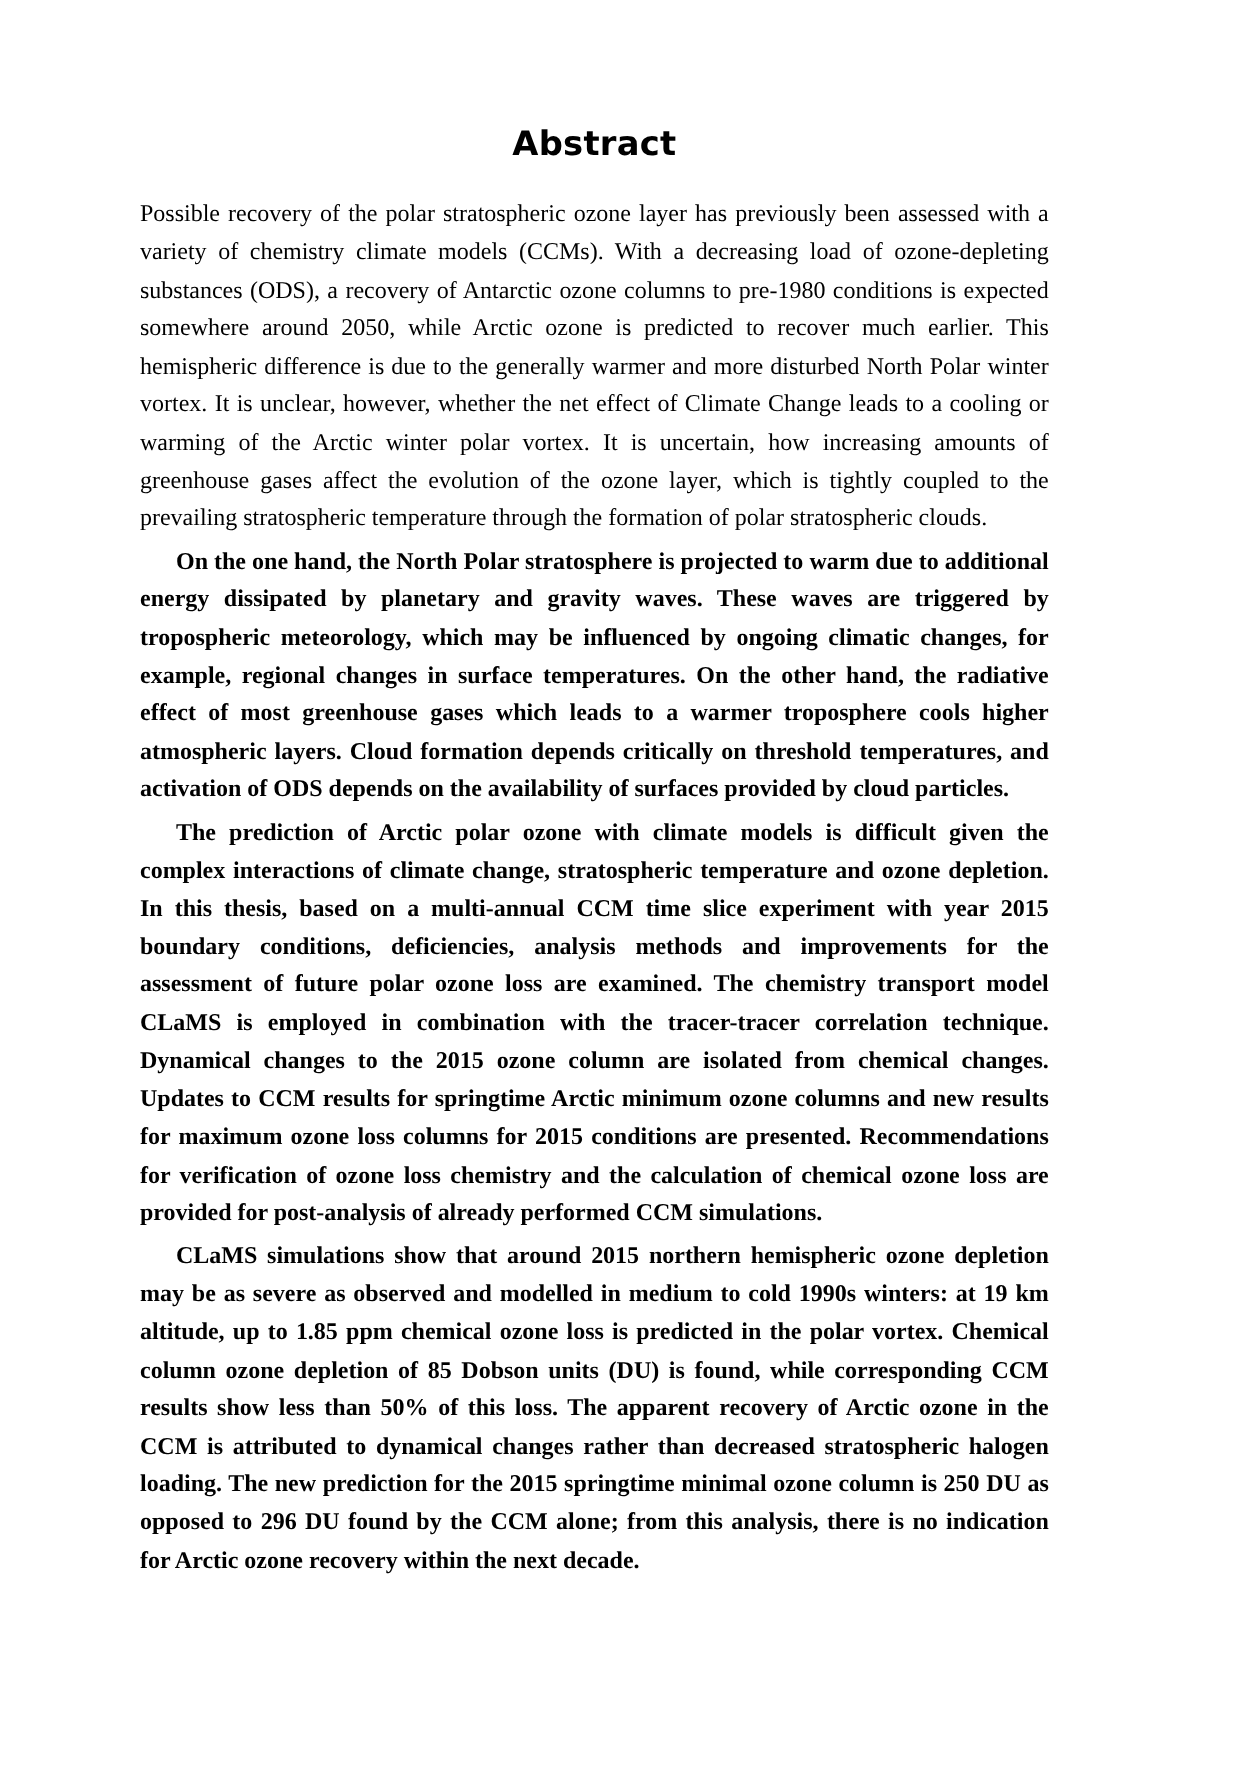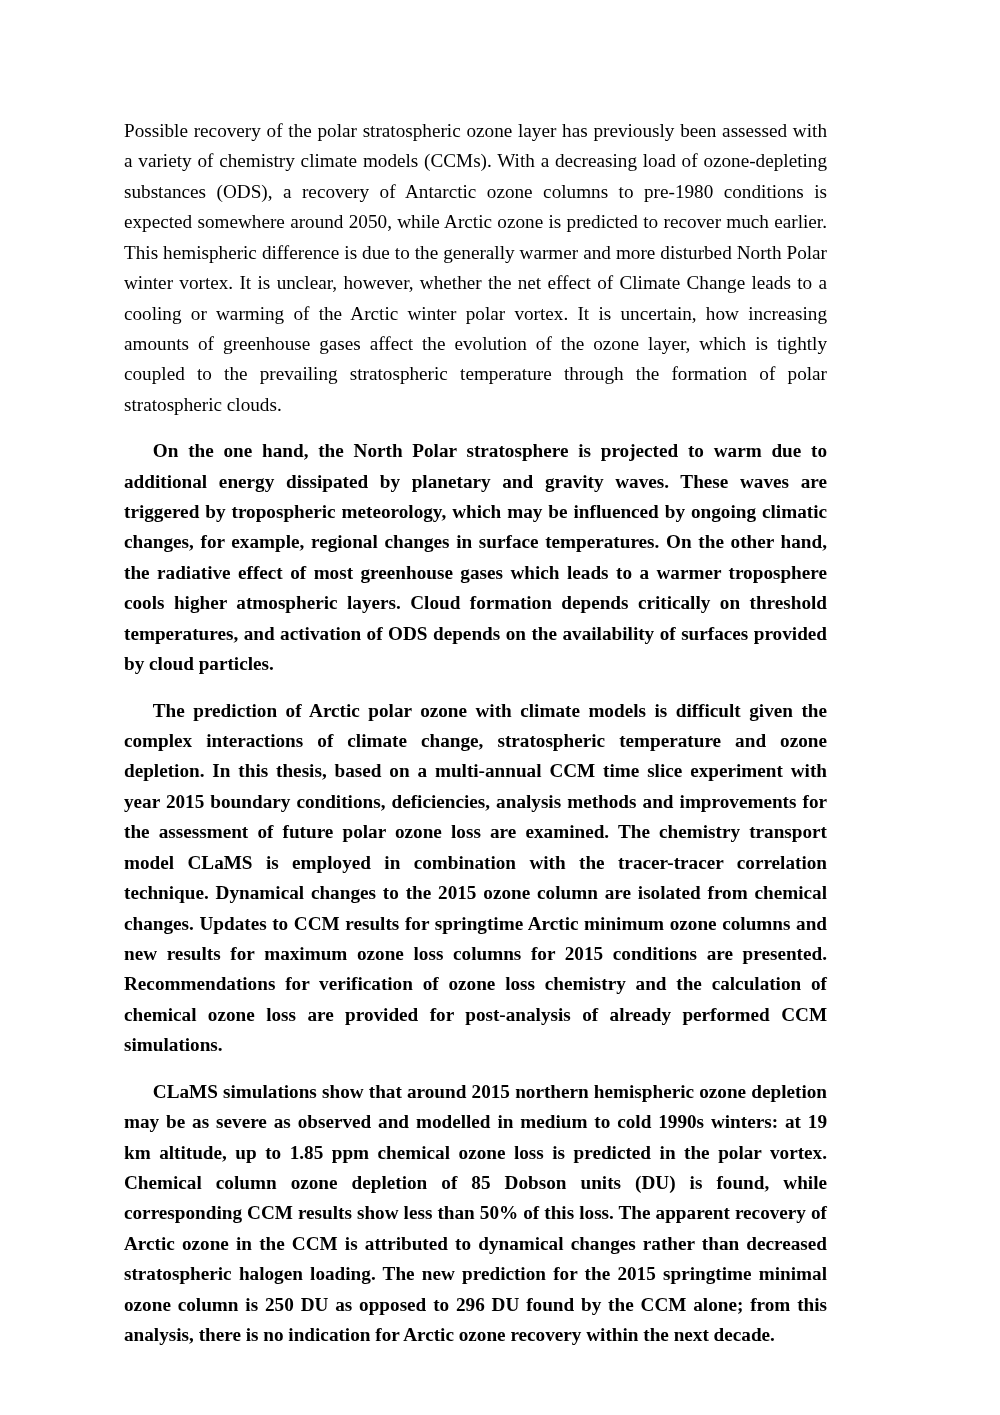--- a/index.html
+++ b/index.html
@@ -34,32 +34,33 @@
     text-align: center;
     margin: 0 0 26px 0;
     letter-spacing: 0.2px;
   }
   p.para {
     font-family: "Liberation Serif", serif;
     font-size: 19.2px;
     line-height: 1.585;
     text-align: justify;
     text-justify: inter-word;
-    margin: 16px;
+    margin: 4px;
     hyphens: auto;
     -webkit-hyphens: auto;
   }
   p.para + p.para {
     text-indent: 1.5em;
     font-weight: bold;
   }
 </style>
 </head>
 <body>
 
 <div class="page">
   <div class="content">
+    <h1 class="abstract-title">Abstract</h1>
     <p class="para">Possible recovery of the polar stratospheric ozone layer has previously been assessed with a variety of chemistry climate models (CCMs). With a decreasing load of ozone-depleting substances (ODS), a recovery of Antarctic ozone columns to pre-1980 conditions is expected somewhere around 2050, while Arctic ozone is predicted to recover much earlier. This hemispheric difference is due to the generally warmer and more disturbed North Polar winter vortex. It is unclear, however, whether the net effect of Climate Change leads to a cooling or warming of the Arctic winter polar vortex. It is uncertain, how increasing amounts of greenhouse gases affect the evolution of the ozone layer, which is tightly coupled to the prevailing stratospheric temperature through the formation of polar stratospheric clouds.</p>
     <p class="para">On the one hand, the North Polar stratosphere is projected to warm due to additional energy dissipated by planetary and gravity waves. These waves are triggered by tropospheric meteorology, which may be influenced by ongoing climatic changes, for example, regional changes in surface temperatures. On the other hand, the radiative effect of most greenhouse gases which leads to a warmer troposphere cools higher atmospheric layers. Cloud formation depends critically on threshold temperatures, and activation of ODS depends on the availability of surfaces provided by cloud particles.</p>
     <p class="para">The prediction of Arctic polar ozone with climate models is difficult given the complex interactions of climate change, stratospheric temperature and ozone depletion. In this thesis, based on a multi-annual CCM time slice experiment with year 2015 boundary conditions, deficiencies, analysis methods and improvements for the assessment of future polar ozone loss are examined. The chemistry transport model CLaMS is employed in combination with the tracer-tracer correlation technique. Dynamical changes to the 2015 ozone column are isolated from chemical changes. Updates to CCM results for springtime Arctic minimum ozone columns and new results for maximum ozone loss columns for 2015 conditions are presented. Recommendations for verification of ozone loss chemistry and the calculation of chemical ozone loss are provided for post-analysis of already performed CCM simulations.</p>
     <p class="para">CLaMS simulations show that around 2015 northern hemispheric ozone depletion may be as severe as observed and modelled in medium to cold 1990s winters: at 19 km altitude, up to 1.85 ppm chemical ozone loss is predicted in the polar vortex. Chemical column ozone depletion of 85 Dobson units (DU) is found, while corresponding CCM results show less than 50% of this loss. The apparent recovery of Arctic ozone in the CCM is attributed to dynamical changes rather than decreased stratospheric halogen loading. The new prediction for the 2015 springtime minimal ozone column is 250 DU as opposed to 296 DU found by the CCM alone; from this analysis, there is no indication for Arctic ozone recovery within the next decade.</p>
   </div>
 </div>
 
 </body></html>

